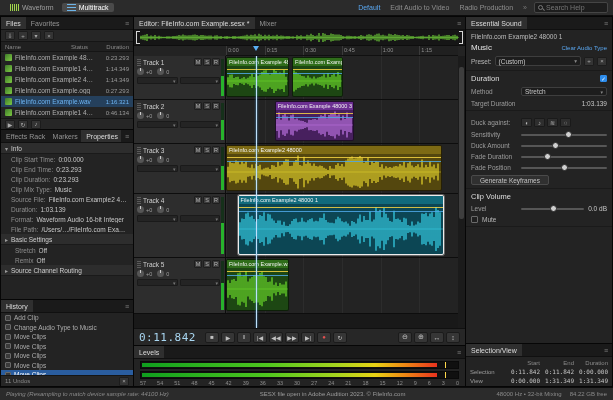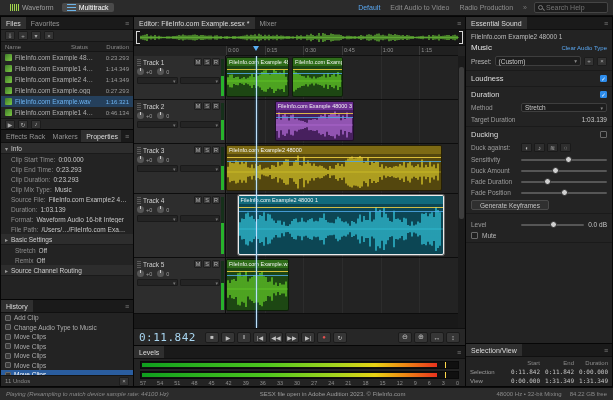--- a/index.html
+++ b/index.html
@@ -667,50 +667,40 @@
           <div class="es-preset">
             <span>Preset:</span>
             <span class="es-dd">
               <span>(Custom)</span>
               <span class="car">▾</span>
             </span>
             <span class="mini-btn">+</span>
             <span class="mini-btn">×</span>
           </div>
 
-          <div class="es-section">
-            <div class="es-head">
-              <span>Loudness</span>
-              <span class="checkbox checked">✓</span>
-            </div>
-          </div>
 
           <div class="es-section">
             <div class="es-head">
               <span>Duration</span>
               <span class="checkbox checked">✓</span>
             </div>
             <div class="es-row">
               <span class="es-slabel">Method</span>
               <span class="es-mini-dd">
                 <span>Stretch</span>
                 <span class="car">▾</span>
               </span>
             </div>
             <div class="es-row">
               <span class="es-slabel">Target Duration</span>
               <span class="es-value">1:03.139</span>
             </div>
           </div>
 
           <div class="es-section">
-            <div class="es-head">
-              <span>Ducking</span>
-              <span class="checkbox"></span>
-            </div>
             <div class="es-row">
               <span class="es-slabel">Duck against:</span>
               <span style="display:flex;gap:2px;">
                   <span class="duck-ico">◖</span>
                   <span class="duck-ico">♪</span>
                   <span class="duck-ico">≋</span>
                   <span class="duck-ico">◌</span>
                 </span>
             </div>
             <div>
@@ -736,20 +726,23 @@
                   <span class="es-slabel">Fade Position</span>
                   <span class="slider">
                     <span class="thumb" style="left: 50%;"></span>
                   </span>
                 </div>
               </div>
             <div class="es-genbtn">Generate Keyframes</div>
           </div>
 
           <div class="es-section">
+            <div class="es-head">
+              <span>Clip Volume</span>
+            </div>
             <div class="es-row">
               <span class="es-slabel">Level</span>
               <span class="slider">
                 <span class="thumb" style="left: 50%;"></span>
               </span>
               <span class="es-value">0.0 dB</span>
             </div>
             <div class="es-row">
               <span class="checkbox"></span>
               <span>Mute</span>

